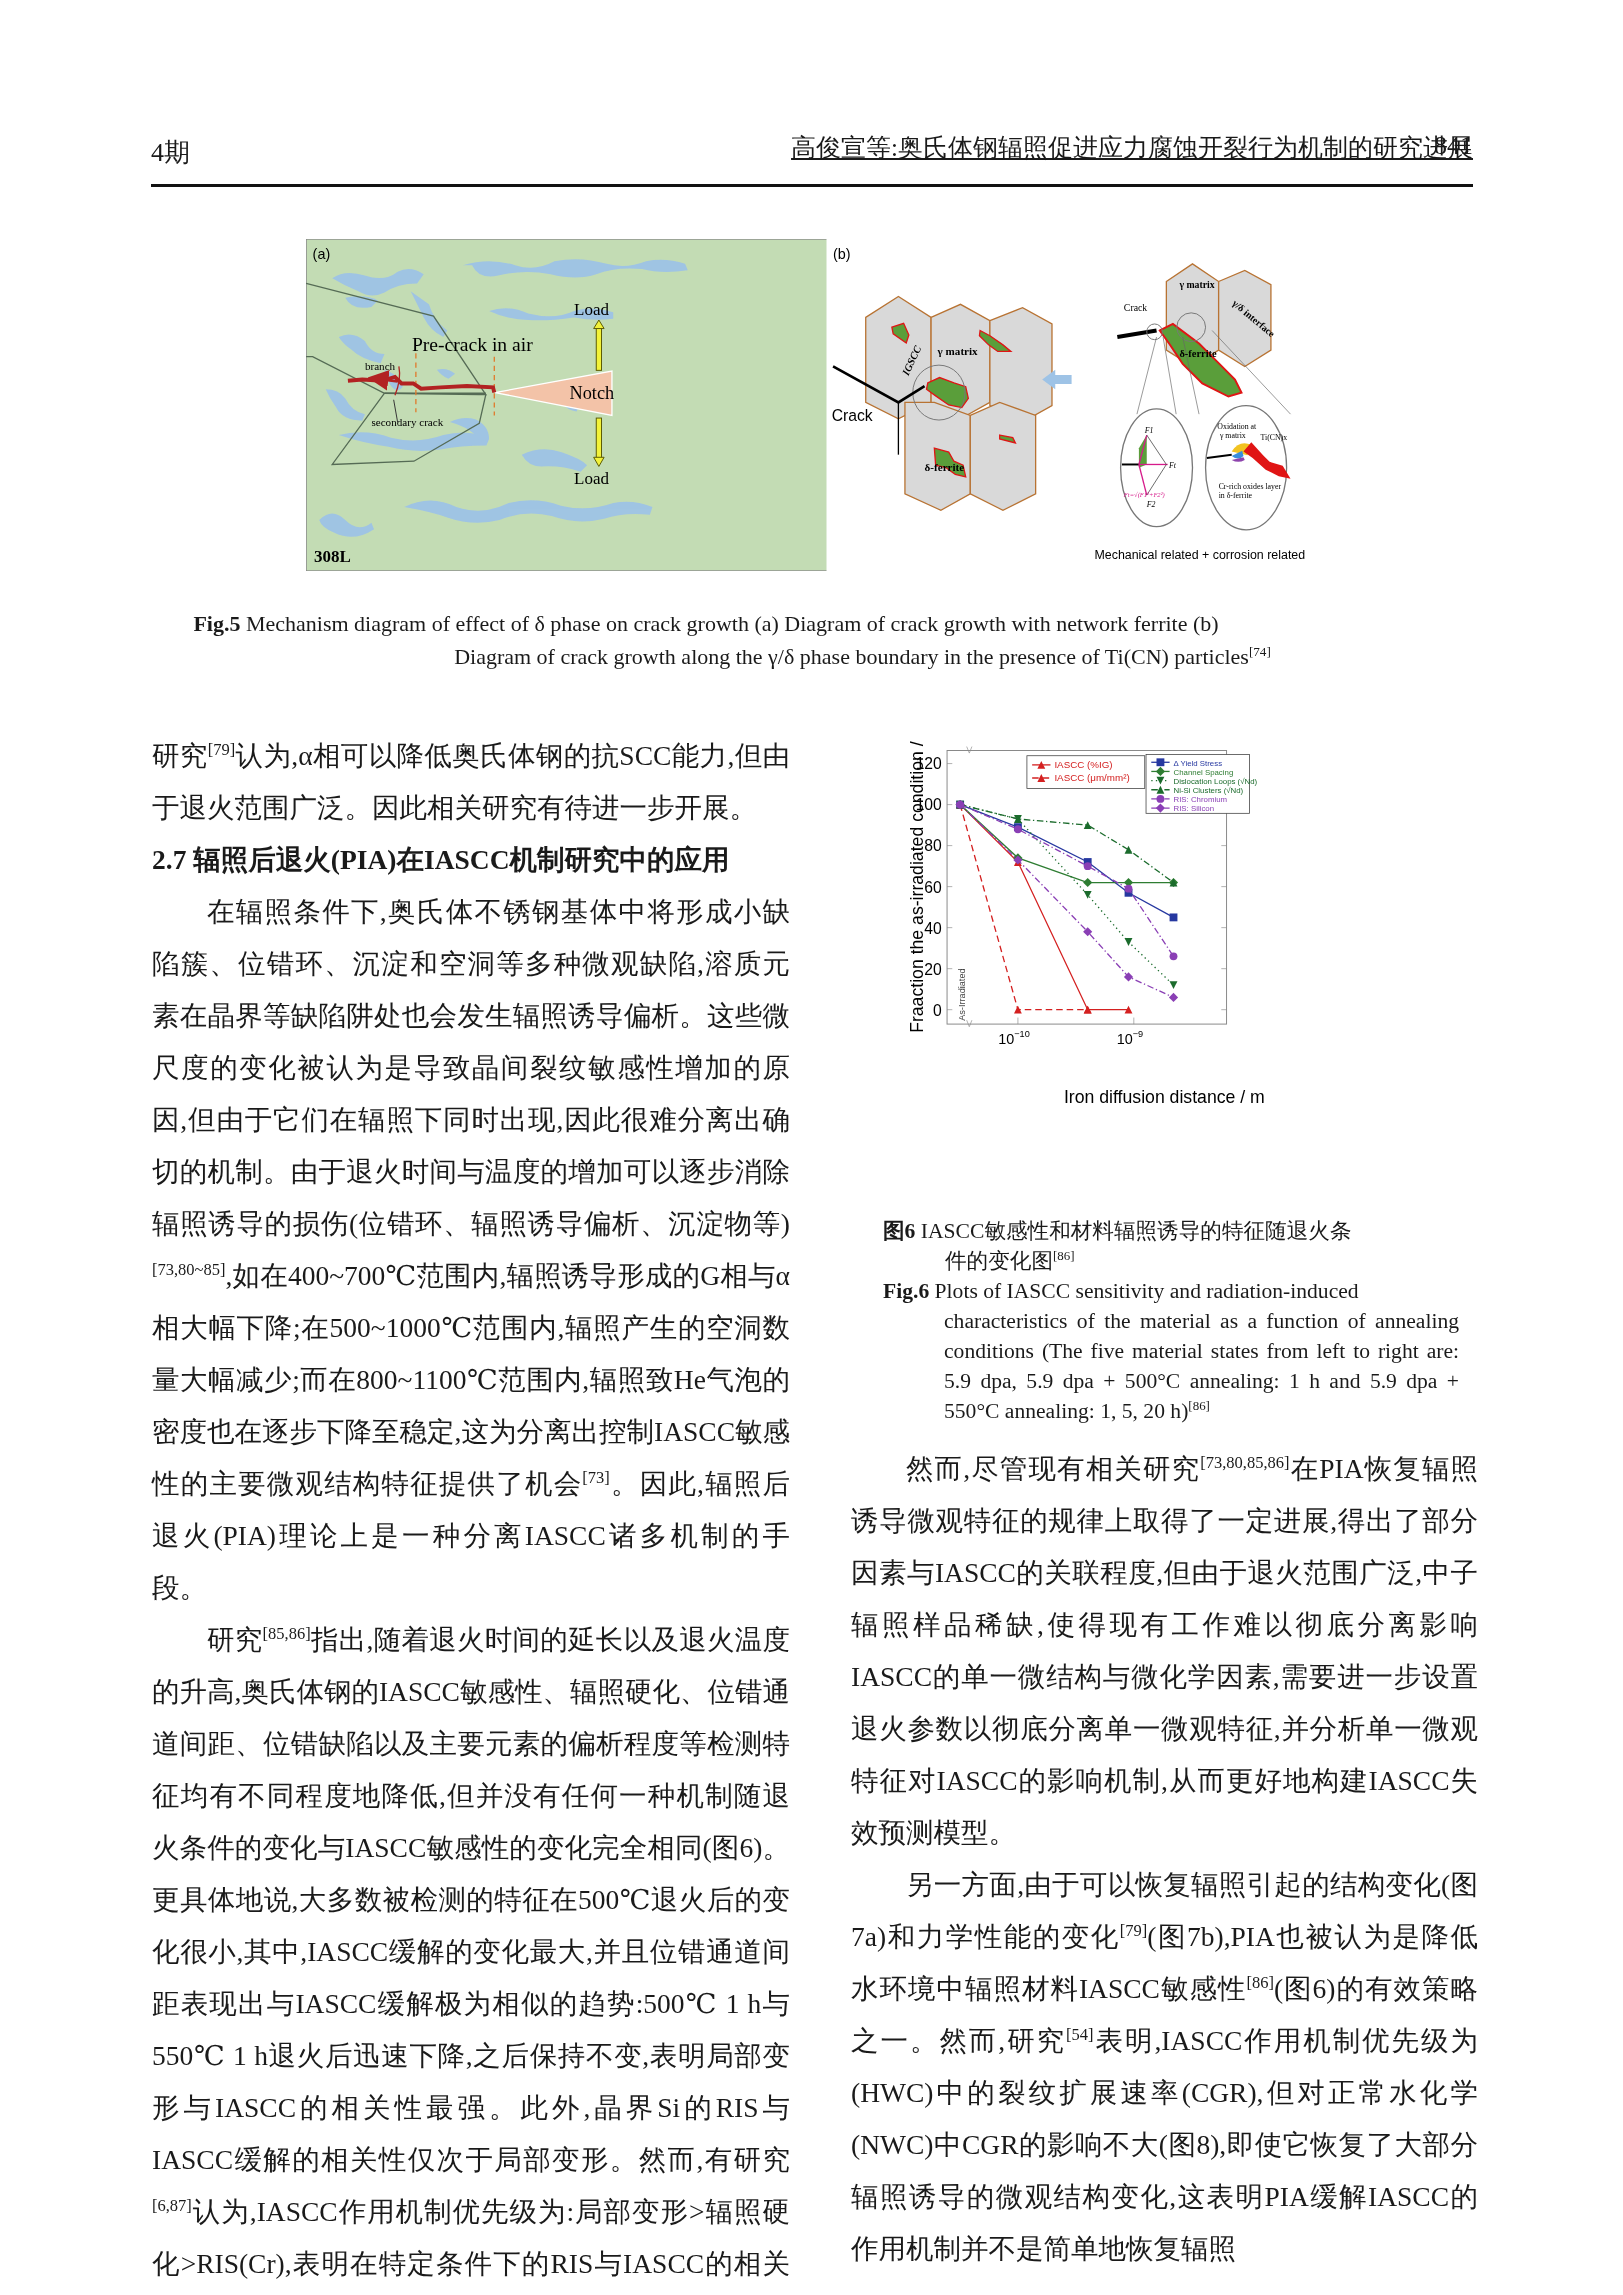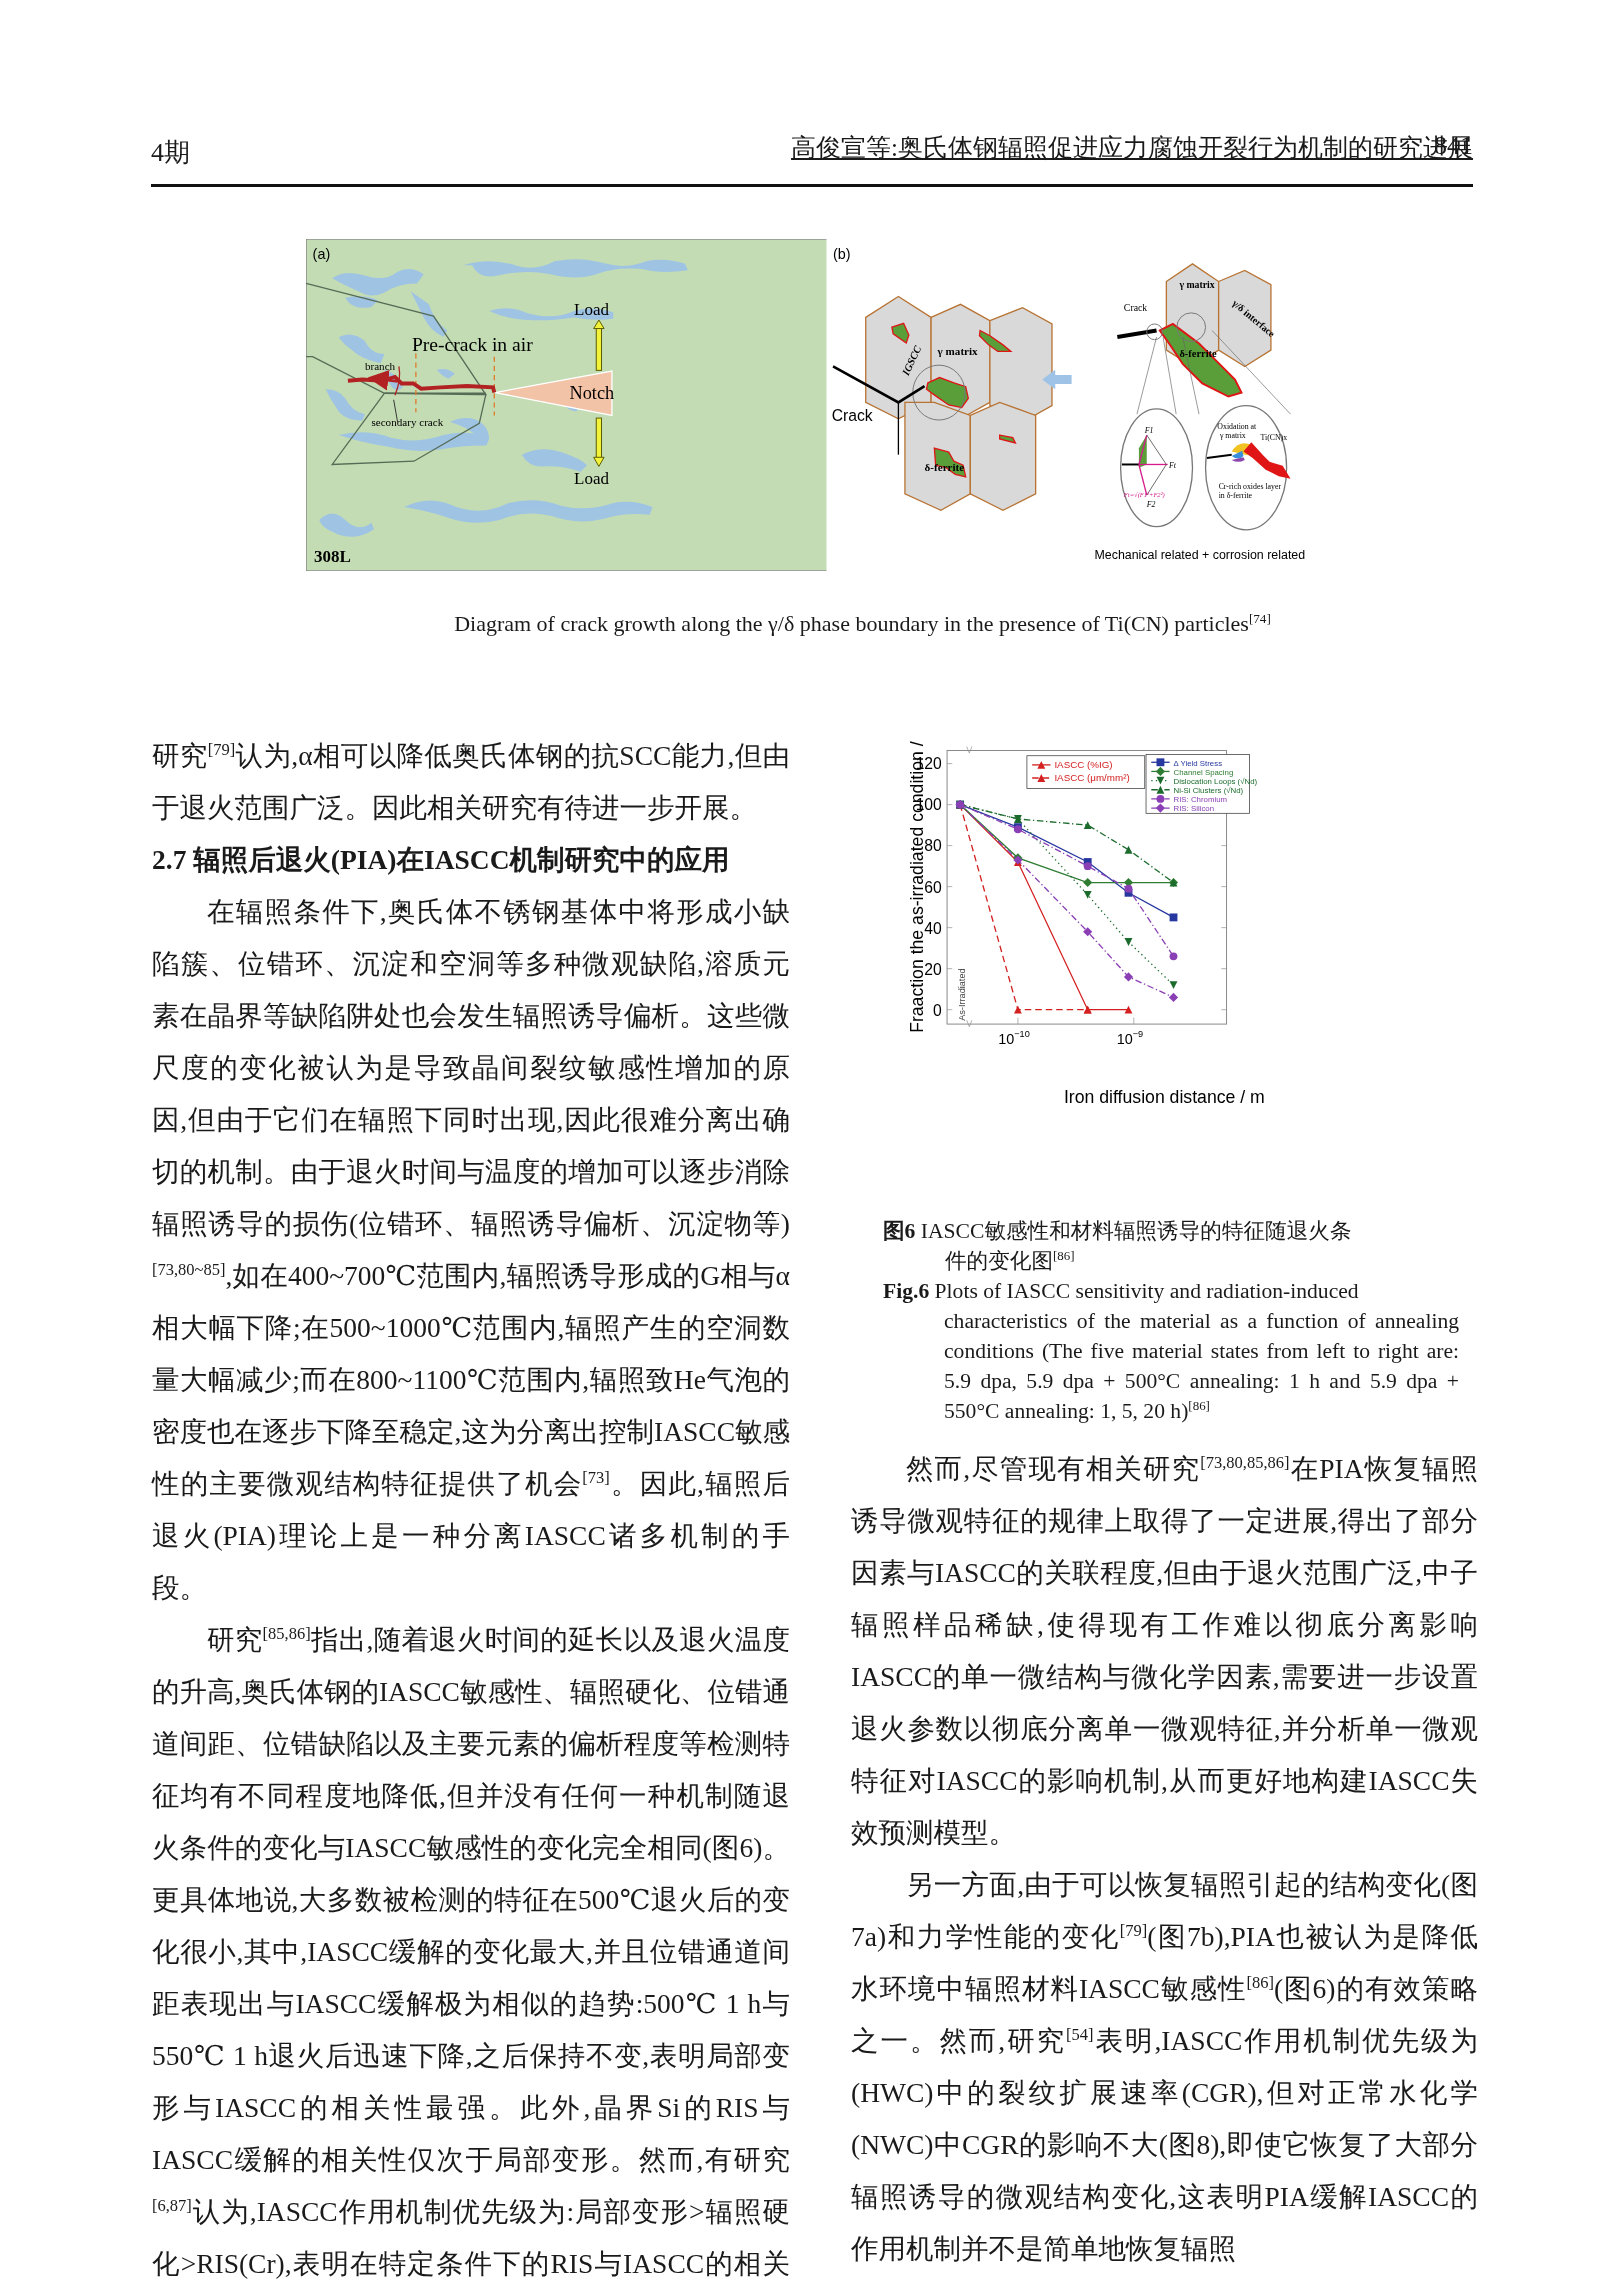--- a/index.html
+++ b/index.html
@@ -163,20 +163,21 @@
   <text x="455" y="395" font-size="10" fill="#d61a8a" font-style="italic" font-family="Liberation Serif, serif">Ft=√(F1²+F2²)</text>
   <text x="598" y="290" font-size="12" font-family="Liberation Serif, serif">Oxidation at</text>
   <text x="602" y="304" font-size="12" font-family="Liberation Serif, serif">γ matrix</text>
   <text x="664" y="308" font-size="12" font-family="Liberation Serif, serif">Ti(CN)x</text>
   <text x="600" y="382" font-size="12" font-family="Liberation Serif, serif">Cr-rich oxides layer</text>
   <text x="600" y="396" font-size="12" font-family="Liberation Serif, serif">in δ-ferrite</text>
   <text x="410" y="490" font-size="19" class="chart-text">Mechanical related + corrosion related</text>
 </svg>
 
 <div class="cap5">
+  <span class="en"><b class="lbl">Fig.5</b><span> Mechanism diagram of effect of δ phase on crack growth (a) Diagram of crack growth with network ferrite (b)</span></span>
   <span class="en2"><span>Diagram of crack growth along the γ/δ phase boundary in the presence of Ti(CN) particles</span><sup>[74]</sup></span>
 </div>
 
 <div class="col col-left">
   <p><span>研究</span><sup>[79]</sup><span>认为,α相可以降低奥氏体钢的抗SCC能力,但由于退火范围广泛。因此相关研究有待进一步开展。</span></p>
   <h3>2.7  辐照后退火(PIA)在IASCC机制研究中的应用</h3>
   <p class="indent"><span>在辐照条件下,奥氏体不锈钢基体中将形成小缺陷簇、位错环、沉淀和空洞等多种微观缺陷,溶质元素在晶界等缺陷阱处也会发生辐照诱导偏析。这些微尺度的变化被认为是导致晶间裂纹敏感性增加的原因,但由于它们在辐照下同时出现,因此很难分离出确切的机制。由于退火时间与温度的增加可以逐步消除辐照诱导的损伤(位错环、辐照诱导偏析、沉淀物等)</span><sup>[73,80~85]</sup><span>,如在400~700℃范围内,辐照诱导形成的G相与α相大幅下降;在500~1000℃范围内,辐照产生的空洞数量大幅减少;而在800~1100℃范围内,辐照致He气泡的密度也在逐步下降至稳定,这为分离出控制IASCC敏感性的主要微观结构特征提供了机会</span><sup>[73]</sup><span>。因此,辐照后退火(PIA)理论上是一种分离IASCC诸多机制的手段。</span></p>
   <p class="indent"><span>研究</span><sup>[85,86]</sup><span>指出,随着退火时间的延长以及退火温度的升高,奥氏体钢的IASCC敏感性、辐照硬化、位错通道间距、位错缺陷以及主要元素的偏析程度等检测特征均有不同程度地降低,但并没有任何一种机制随退火条件的变化与IASCC敏感性的变化完全相同(图6)。更具体地说,大多数被检测的特征在500℃退火后的变化很小,其中,IASCC缓解的变化最大,并且位错通道间距表现出与IASCC缓解极为相似的趋势:500℃ 1 h与550℃ 1 h退火后迅速下降,之后保持不变,表明局部变形与IASCC的相关性最强。此外,晶界Si的RIS与IASCC缓解的相关性仅次于局部变形。然而,有研究</span><sup>[6,87]</sup><span>认为,IASCC作用机制优先级为:局部变形&gt;辐照硬化&gt;RIS(Cr),表明在特定条件下的RIS与IASCC的相关性需要被重新审视。</span></p>
 </div>
 

